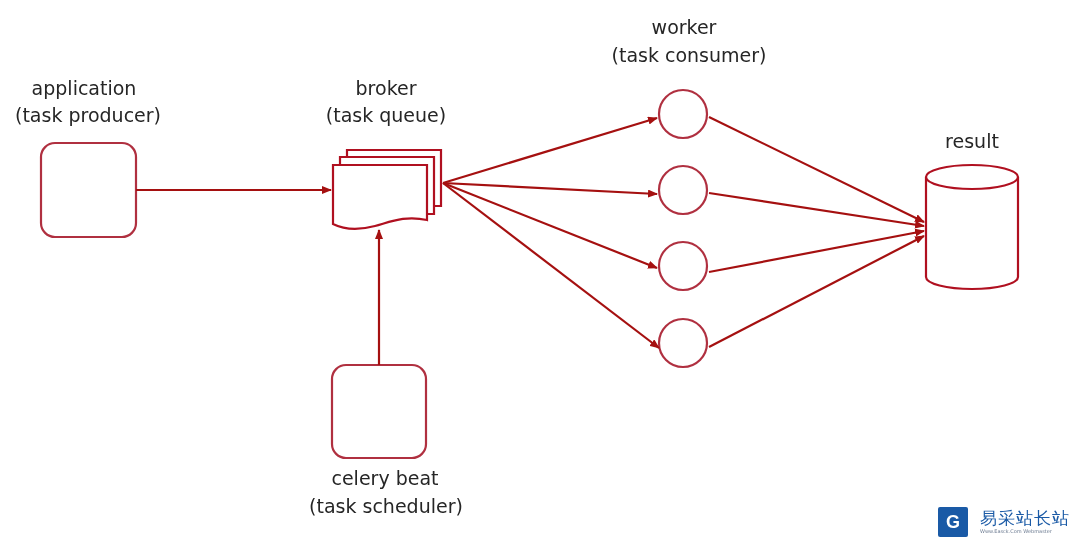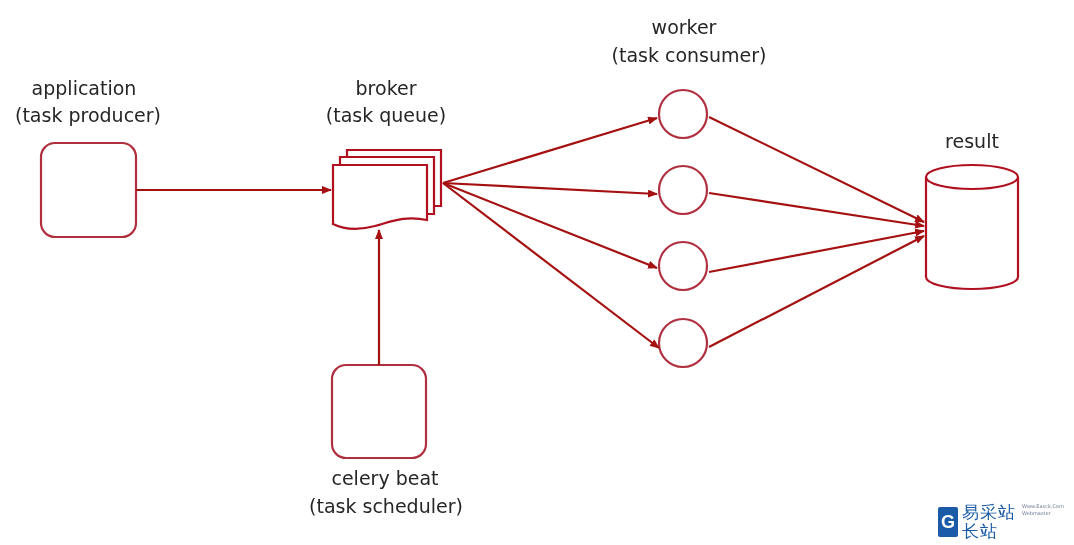--- a/index.html
+++ b/index.html
@@ -5,21 +5,21 @@
     html, body { margin: 0; padding: 0; background: #ffffff; }
     body { width: 1074px; height: 545px; position: relative; overflow: hidden;
            font-family: "Liberation Sans", "DejaVu Sans", sans-serif; }
     svg#diagram { position: absolute; left: 0; top: 0; }
     .label { font-family: "DejaVu Sans", "Liberation Sans", sans-serif; font-size: 19px; fill: #262626; }
     .shape { fill: #ffffff; stroke: #b03040; stroke-width: 2.2; }
     .shape-dark { fill: #ffffff; stroke: #b01020; stroke-width: 2.2; }
     .edge { stroke: #a51010; stroke-width: 2.2; fill: none; }
     .watermark { position: absolute; right: 4px; bottom: 6px; width: 132px; height: 34px; display: flex; align-items: center; }
     .wm-logo { width: 30px; height: 30px; background: #1a5aa6; display: flex; align-items: center; justify-content: center; color: #fff; font-size: 18px; font-weight: bold; border-radius: 2px; }
-    .wm-text { margin-left: 4px; display: flex; flex-direction: row; }
+    .wm-text { margin-left: 12px; display: flex; flex-direction: column; }
     .wm-main { font-family: "DejaVu Sans", sans-serif; color: #1a5aa6; font-size: 17px; line-height: 19px; letter-spacing: 1px; }
     .wm-sub { font-family: "DejaVu Sans", sans-serif; color: #6b7a90; font-size: 5px; line-height: 7px; }
   </style>
 </head>
 <body>
 
 <svg id="diagram" width="1074" height="545" viewBox="0 0 1074 545">
   <defs>
     <marker id="arrowhead" markerWidth="10" markerHeight="8" refX="9" refY="4" orient="auto" markerUnits="userSpaceOnUse">
       <path d="M0,0 L10,4 L0,8 Z" fill="#a51010"></path>

